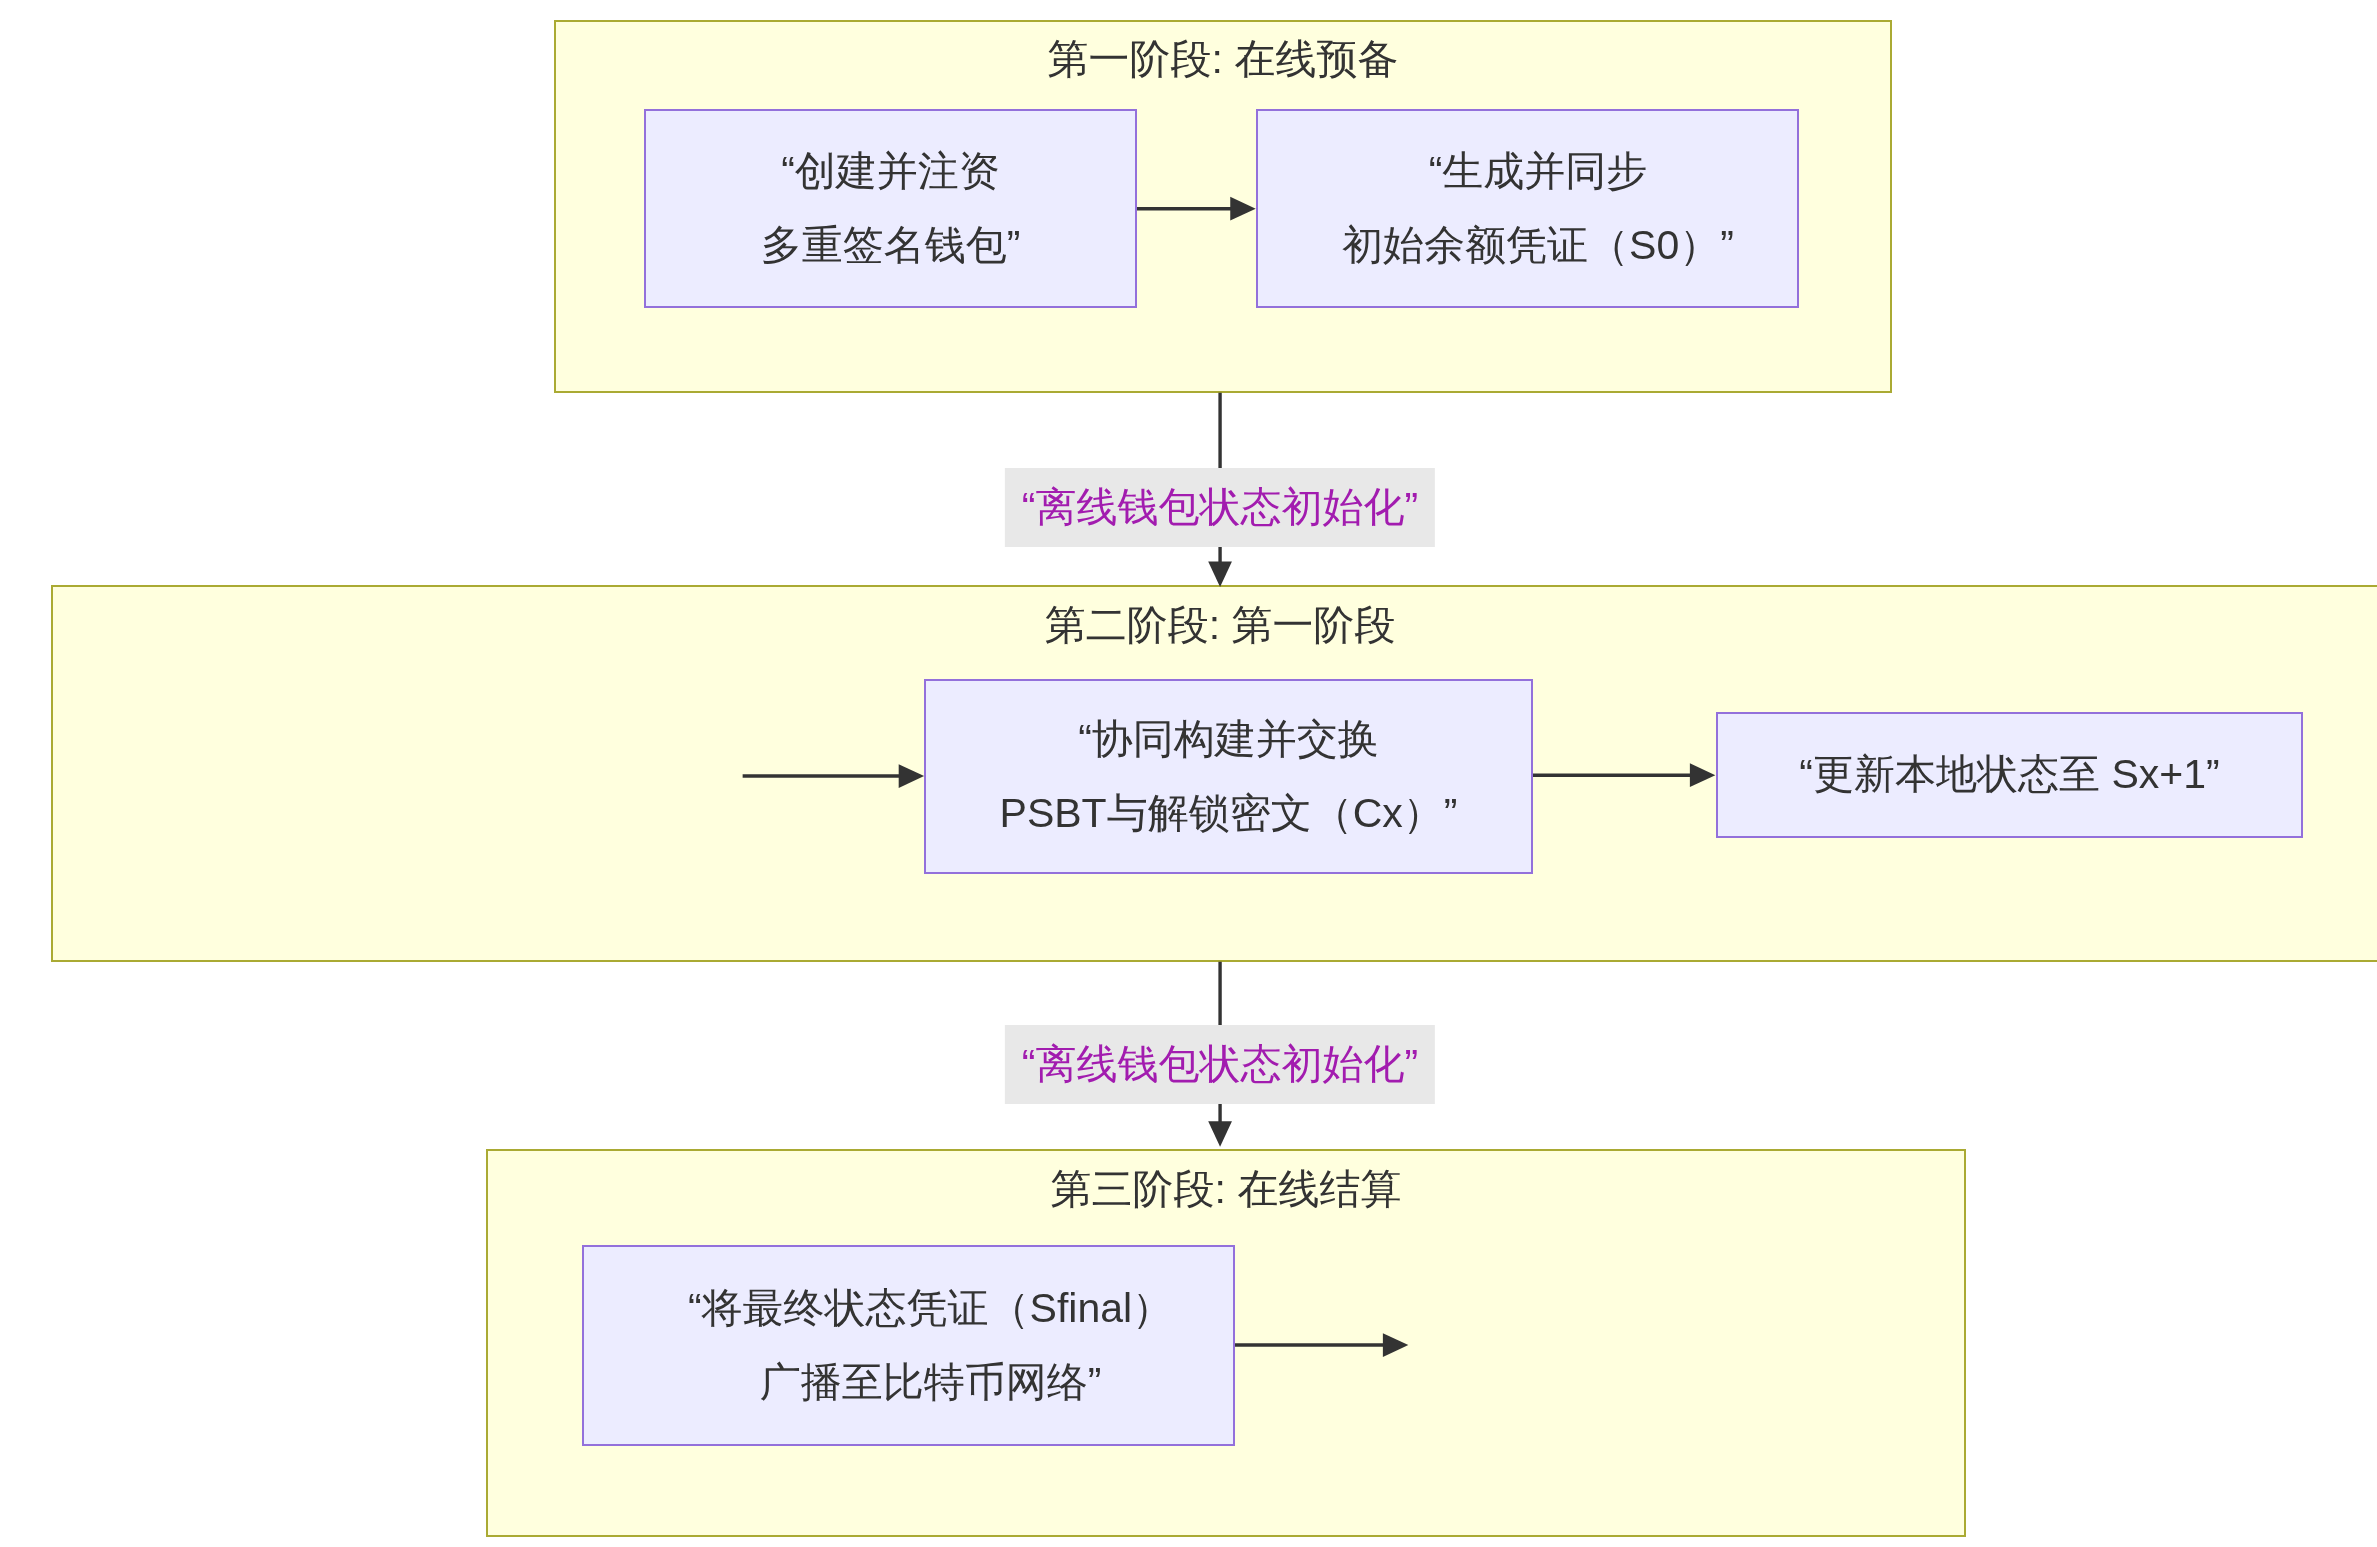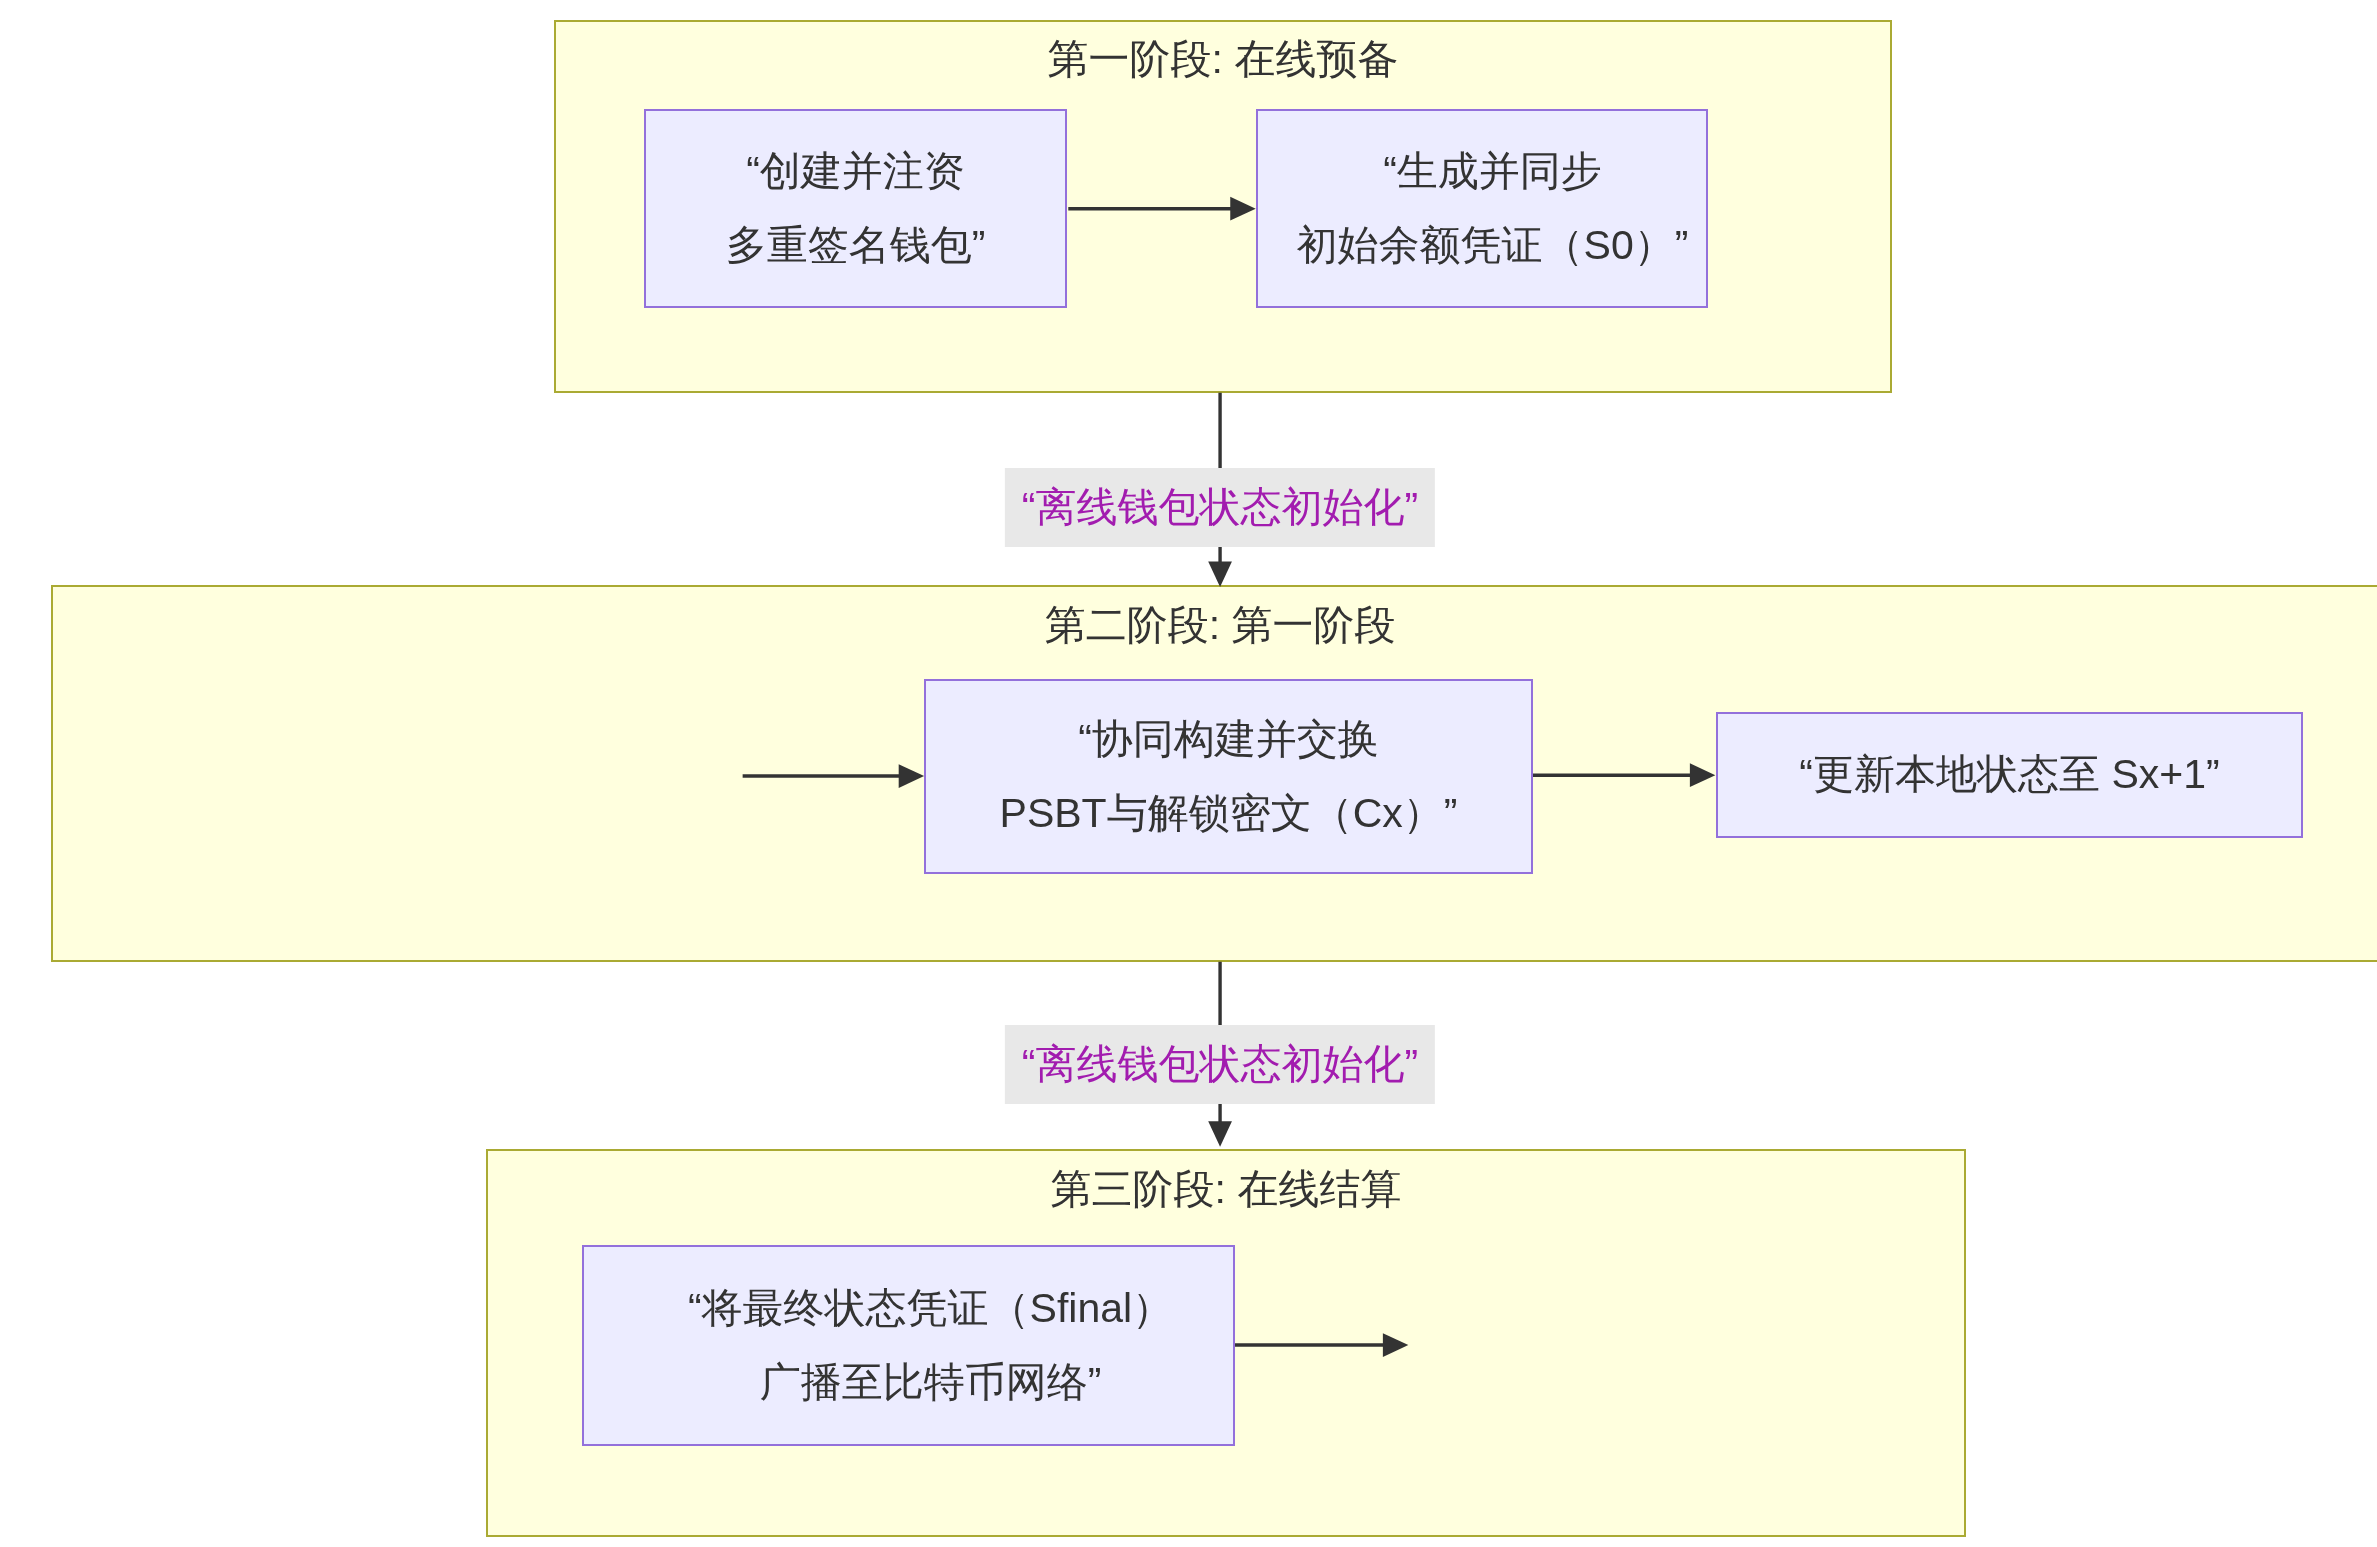--- a/index.html
+++ b/index.html
@@ -116,23 +116,23 @@
       <g>
         <line x1="1418" y1="1586" x2="1599" y2="1586"></line>
         <polygon points="1623,1586 1593,1572 1593,1600" stroke="none"></polygon>
       </g>
     </g>
   </svg>
 
   <div class="edge-label" style="left:1188px; top:468px;">“离线钱包状态初始化”</div>
   <div class="edge-label" style="left:1188px; top:1025px;">“离线钱包状态初始化”</div>
 
-  <div class="node" style="left:612px; top:109px; width:423px; height:199px;">“创建并注资
+  <div class="node" style="left:612px; top:109px; width:493px; height:199px;">“创建并注资
 多重签名钱包”</div>
-  <div class="node" style="left:1224px; top:109px; width:452px; height:199px;padding-left:21px;">“生成并同步
+  <div class="node" style="left:1224px; top:109px; width:543px; height:199px;padding-left:21px;">“生成并同步
 初始余额凭证（S0）”</div>
 
   <div class="node" style="left:892px; top:679px; width:609px; height:195px;">“协同构建并交换
 PSBT与解锁密文（Cx）”</div>
   <div class="node" style="left:1684px; top:712px; width:587px; height:126px;">“更新本地状态至 Sx+1”</div>
 
   <div class="node" style="left:550px; top:1245px; width:653px; height:201px;padding-left:44px;">“将最终状态凭证（Sfinal）
 广播至比特币网络”</div>
 
 </div>

